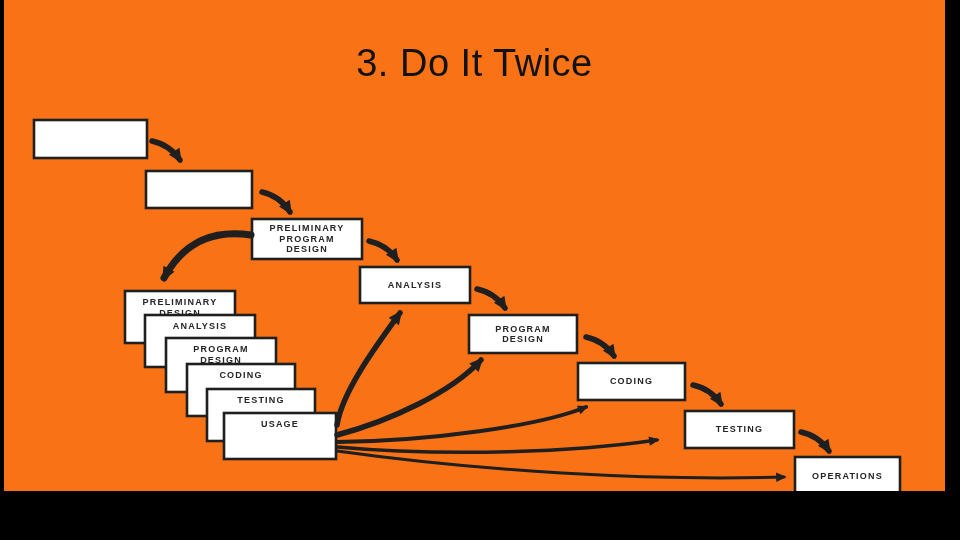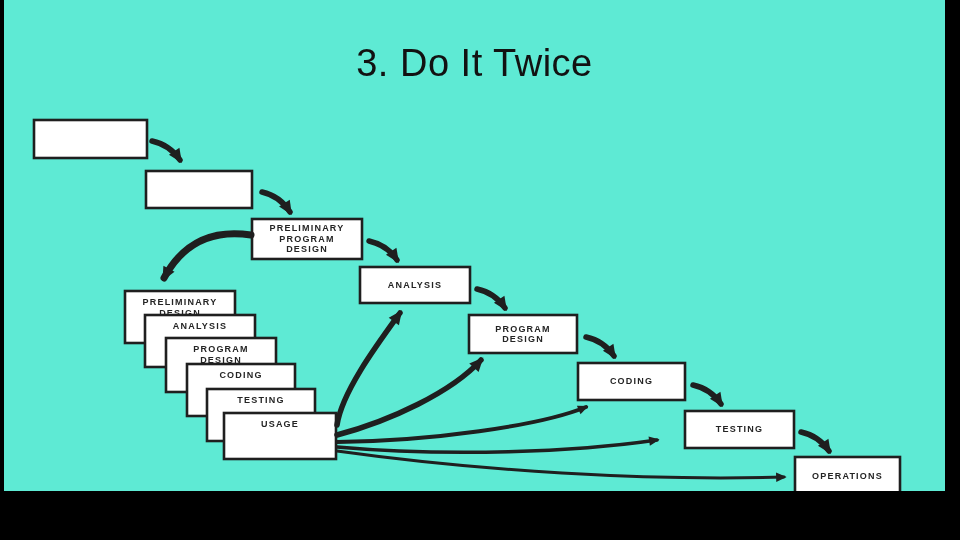--- a/index.html
+++ b/index.html
@@ -1,19 +1,19 @@
 <!DOCTYPE html>
 <html><head>
 <meta charset="utf-8">
 <style>
   html,body{margin:0;padding:0;background:#000;}
   .slide{
     position:relative;
     width:960px;height:496px;
-    background:#5eead4;
+    background:#f97316;
     overflow:hidden;
     font-family:"Liberation Sans", sans-serif;
   }
   .bar{position:absolute;background:#000;}
   .bar-left{left:0;top:0;width:4px;height:540px;}
   .bar-right{right:0;top:0;width:15px;height:540px;}
   .bar-bottom{left:0;bottom:0;width:960px;height:5px;}
   .title{
     position:absolute;
     left:4px;right:15px;top:42px;

